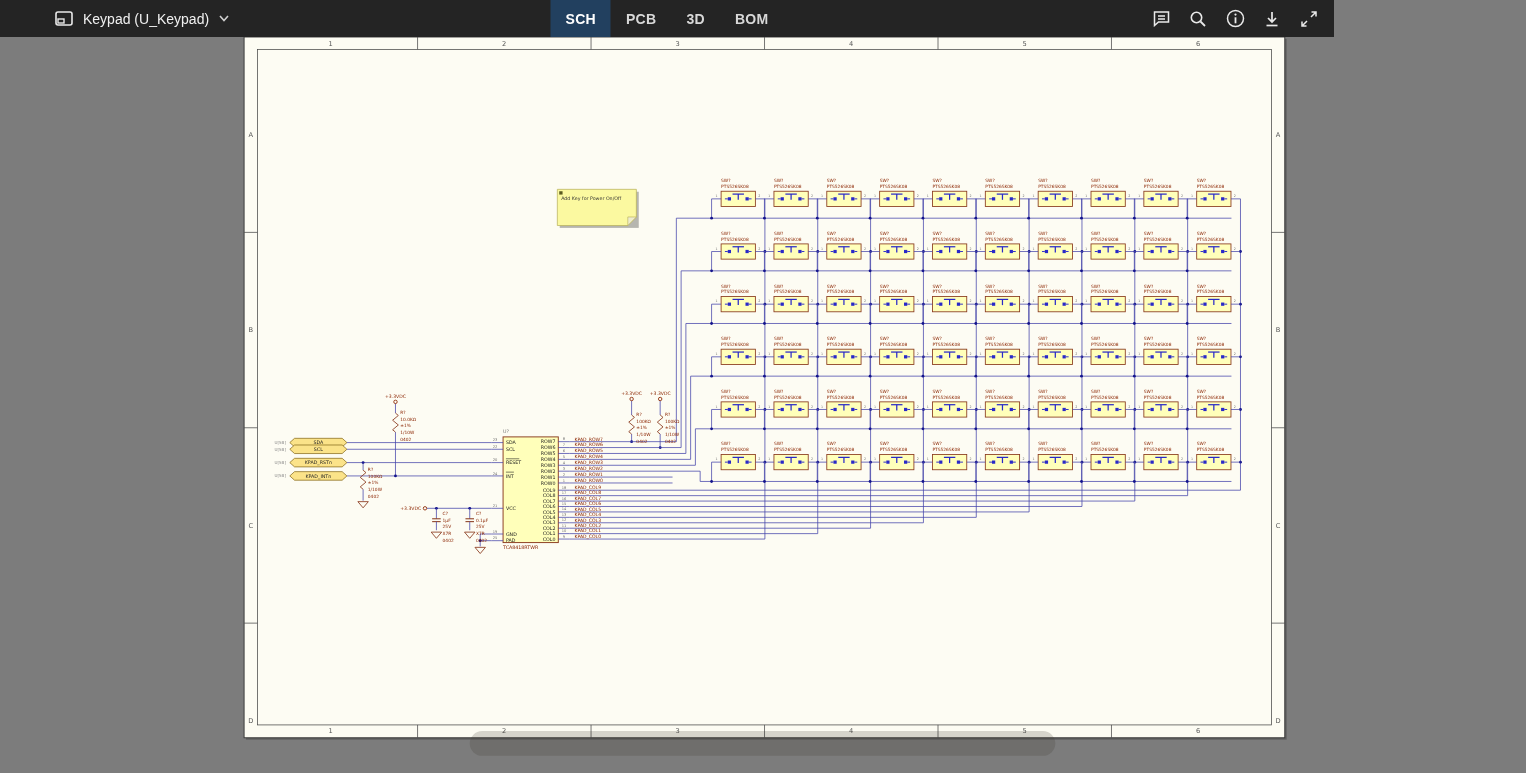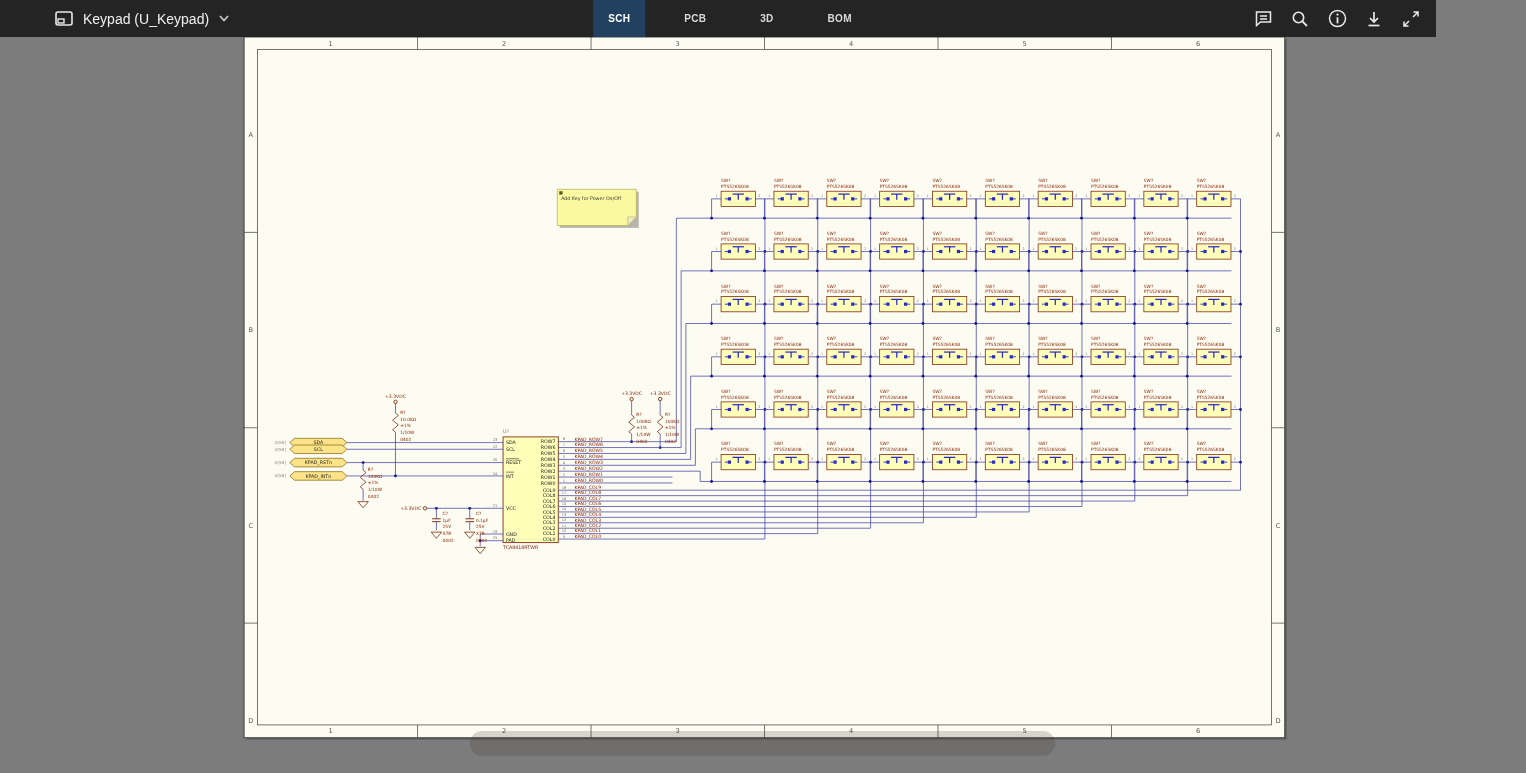--- a/index.html
+++ b/index.html
@@ -1,25 +1,25 @@
 <!DOCTYPE html>
 <html><head>
 <meta charset="utf-8">
 <style>
   html,body{margin:0;padding:0;width:1526px;height:773px;overflow:hidden;
     background:#7c7c7c;font-family:"Liberation Sans",sans-serif;}
   
-  #topbar{position:absolute;left:0;top:0;width:1436px;height:37px;background:#242424;
+  #topbar{position:absolute;left:0;top:0;width:1334px;height:37px;background:#242424;
     display:flex;align-items:center;color:#e9e9e9;z-index:5;}
   #tb-left{display:flex;align-items:center;gap:10px;padding-left:55px;cursor:pointer;}
   #tb-title{font-size:14px;font-weight:500;color:#f0f0f0;}
   #tabs{position:absolute;left:50%;top:0;transform:translateX(-50%);height:37px;
     display:flex;align-items:stretch;}
   .tab{display:flex;align-items:center;justify-content:center;padding:0 15px;
-    font-size:10px;font-weight:700;color:#d8d8d8;cursor:pointer;letter-spacing:.3px;margin-left:24px;}
+    font-size:14px;font-weight:700;color:#d8d8d8;cursor:pointer;letter-spacing:.3px;}
   .tab.active{background:#22405f;color:#ffffff;}
   #tb-actions{position:absolute;right:12px;top:0;height:37px;display:flex;align-items:center;gap:11px;}
   .act{width:26px;height:26px;display:flex;align-items:center;justify-content:center;cursor:pointer;}
   
   #canvas{position:absolute;left:0;top:37px;width:1526px;height:736px;}
   svg text{font-family:"DejaVu Sans",sans-serif;}
 </style>
 </head>
 <body>
 

